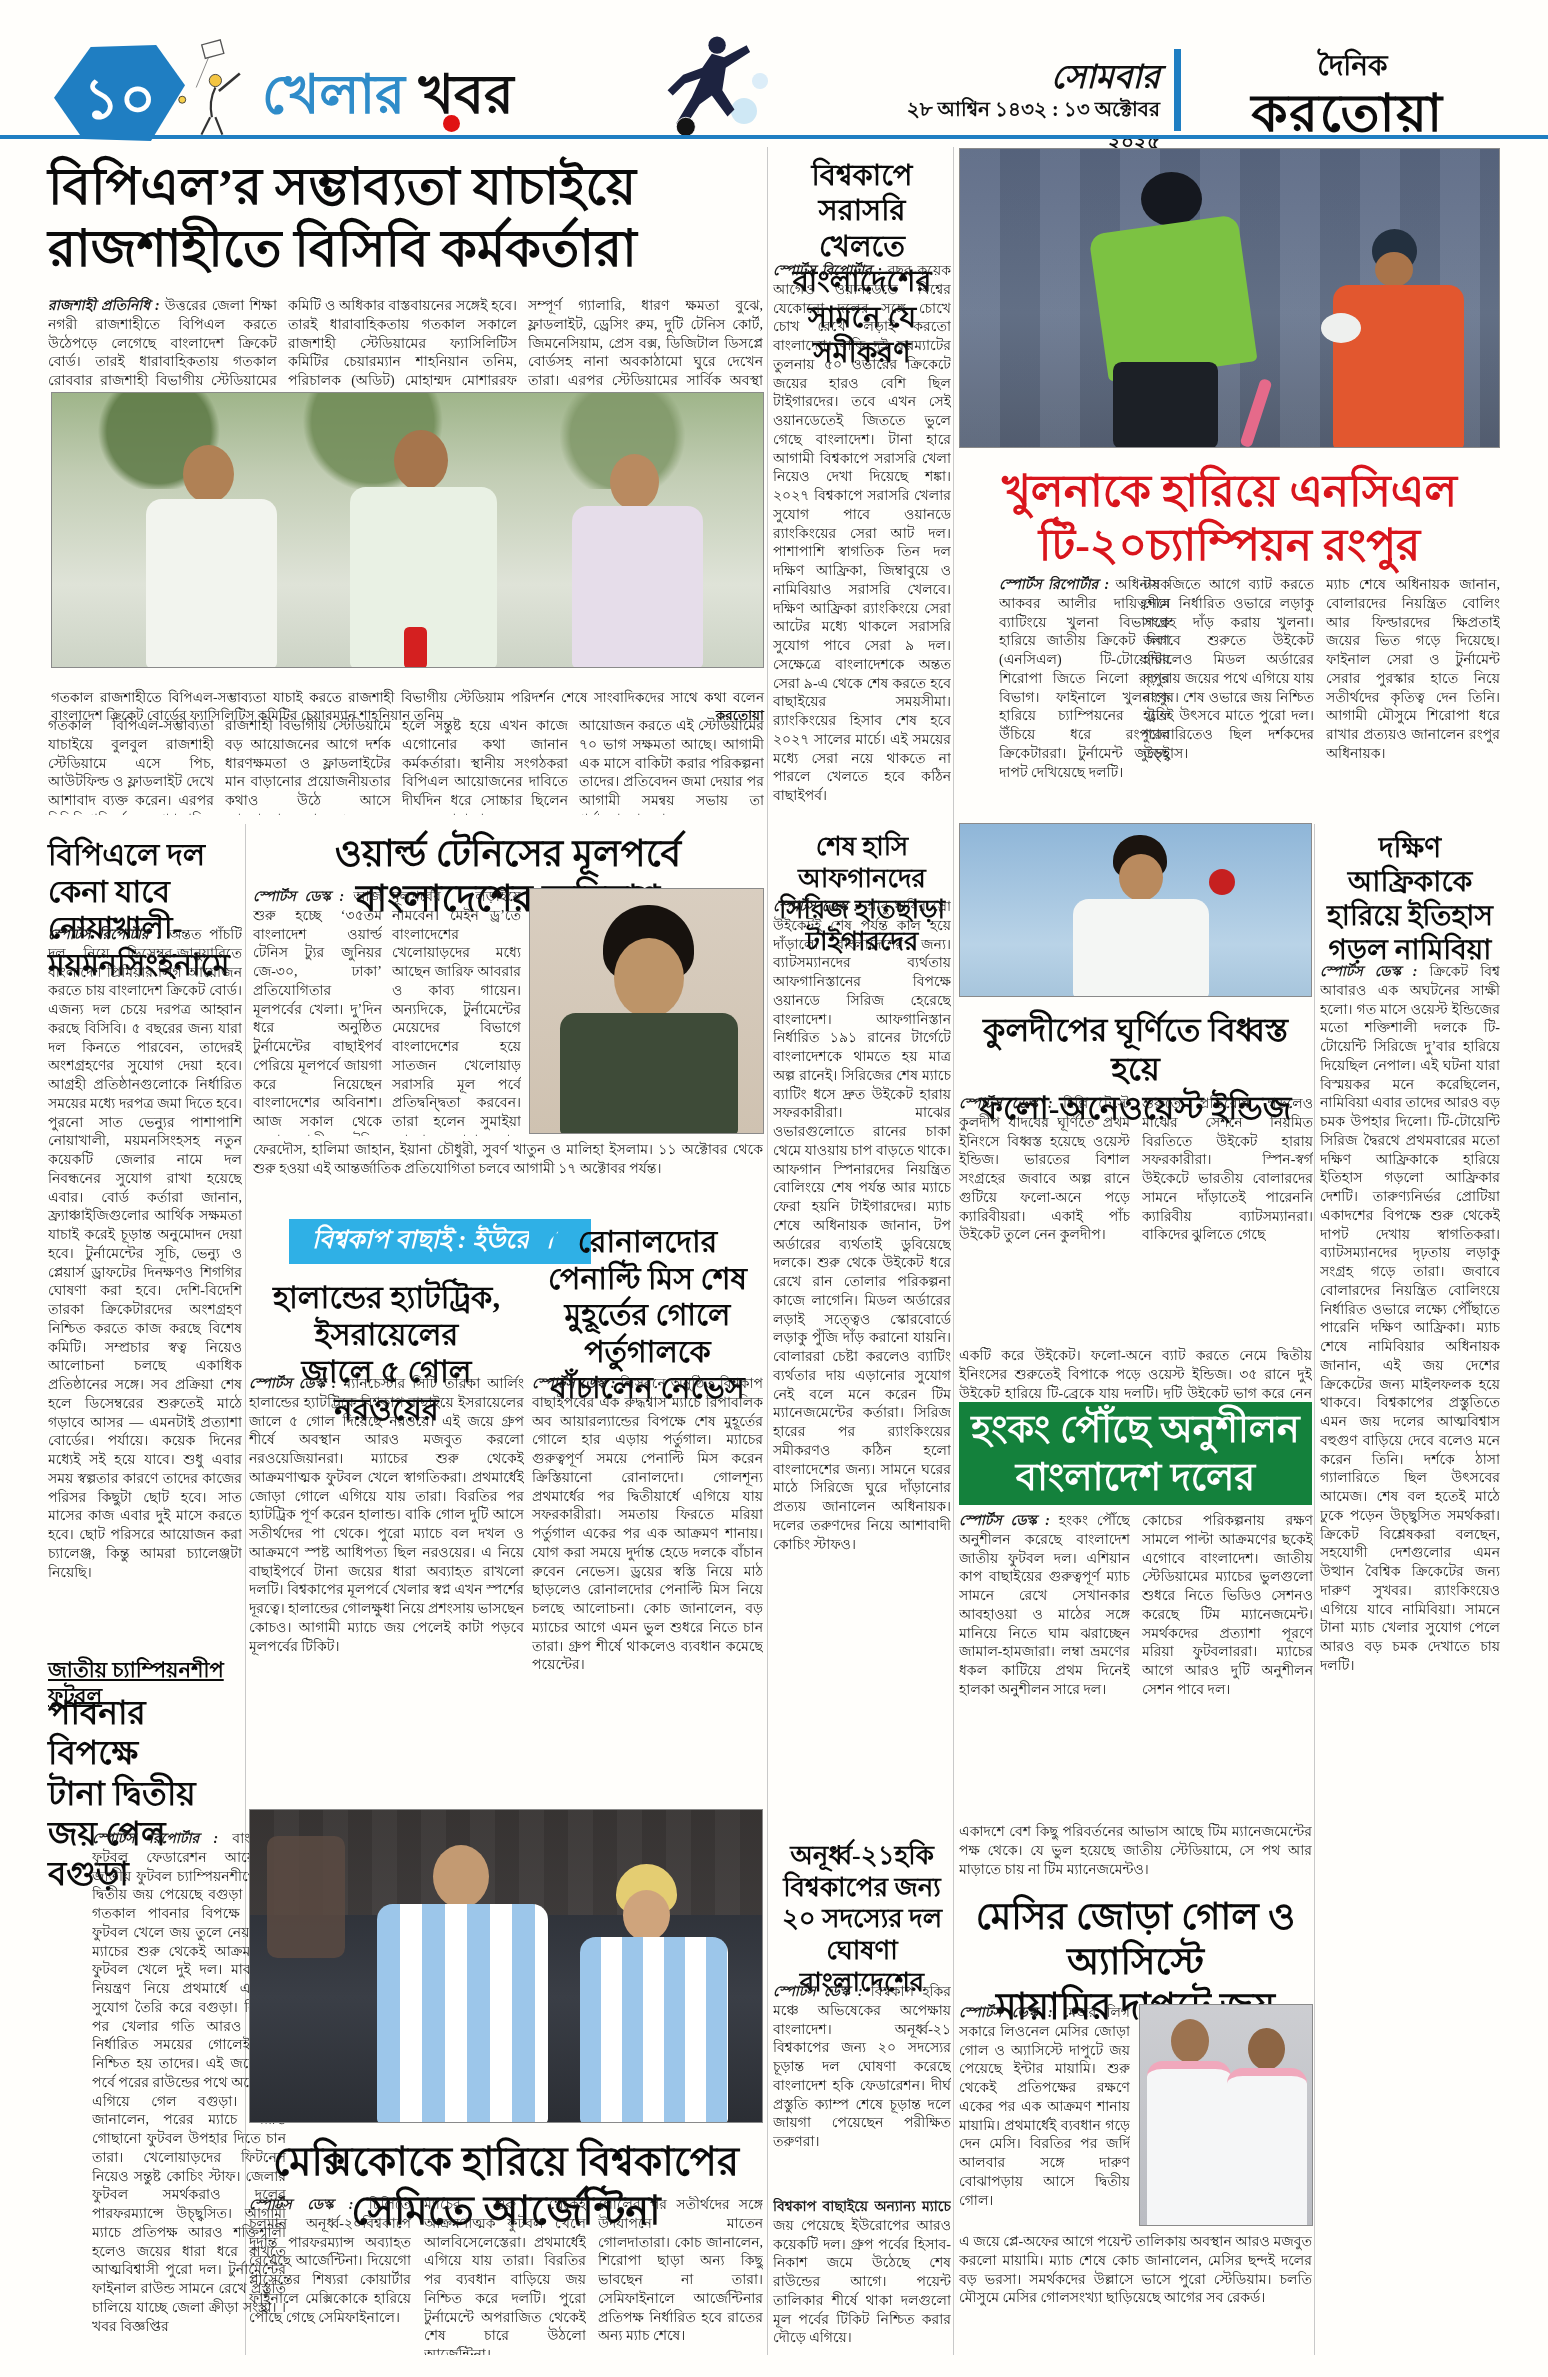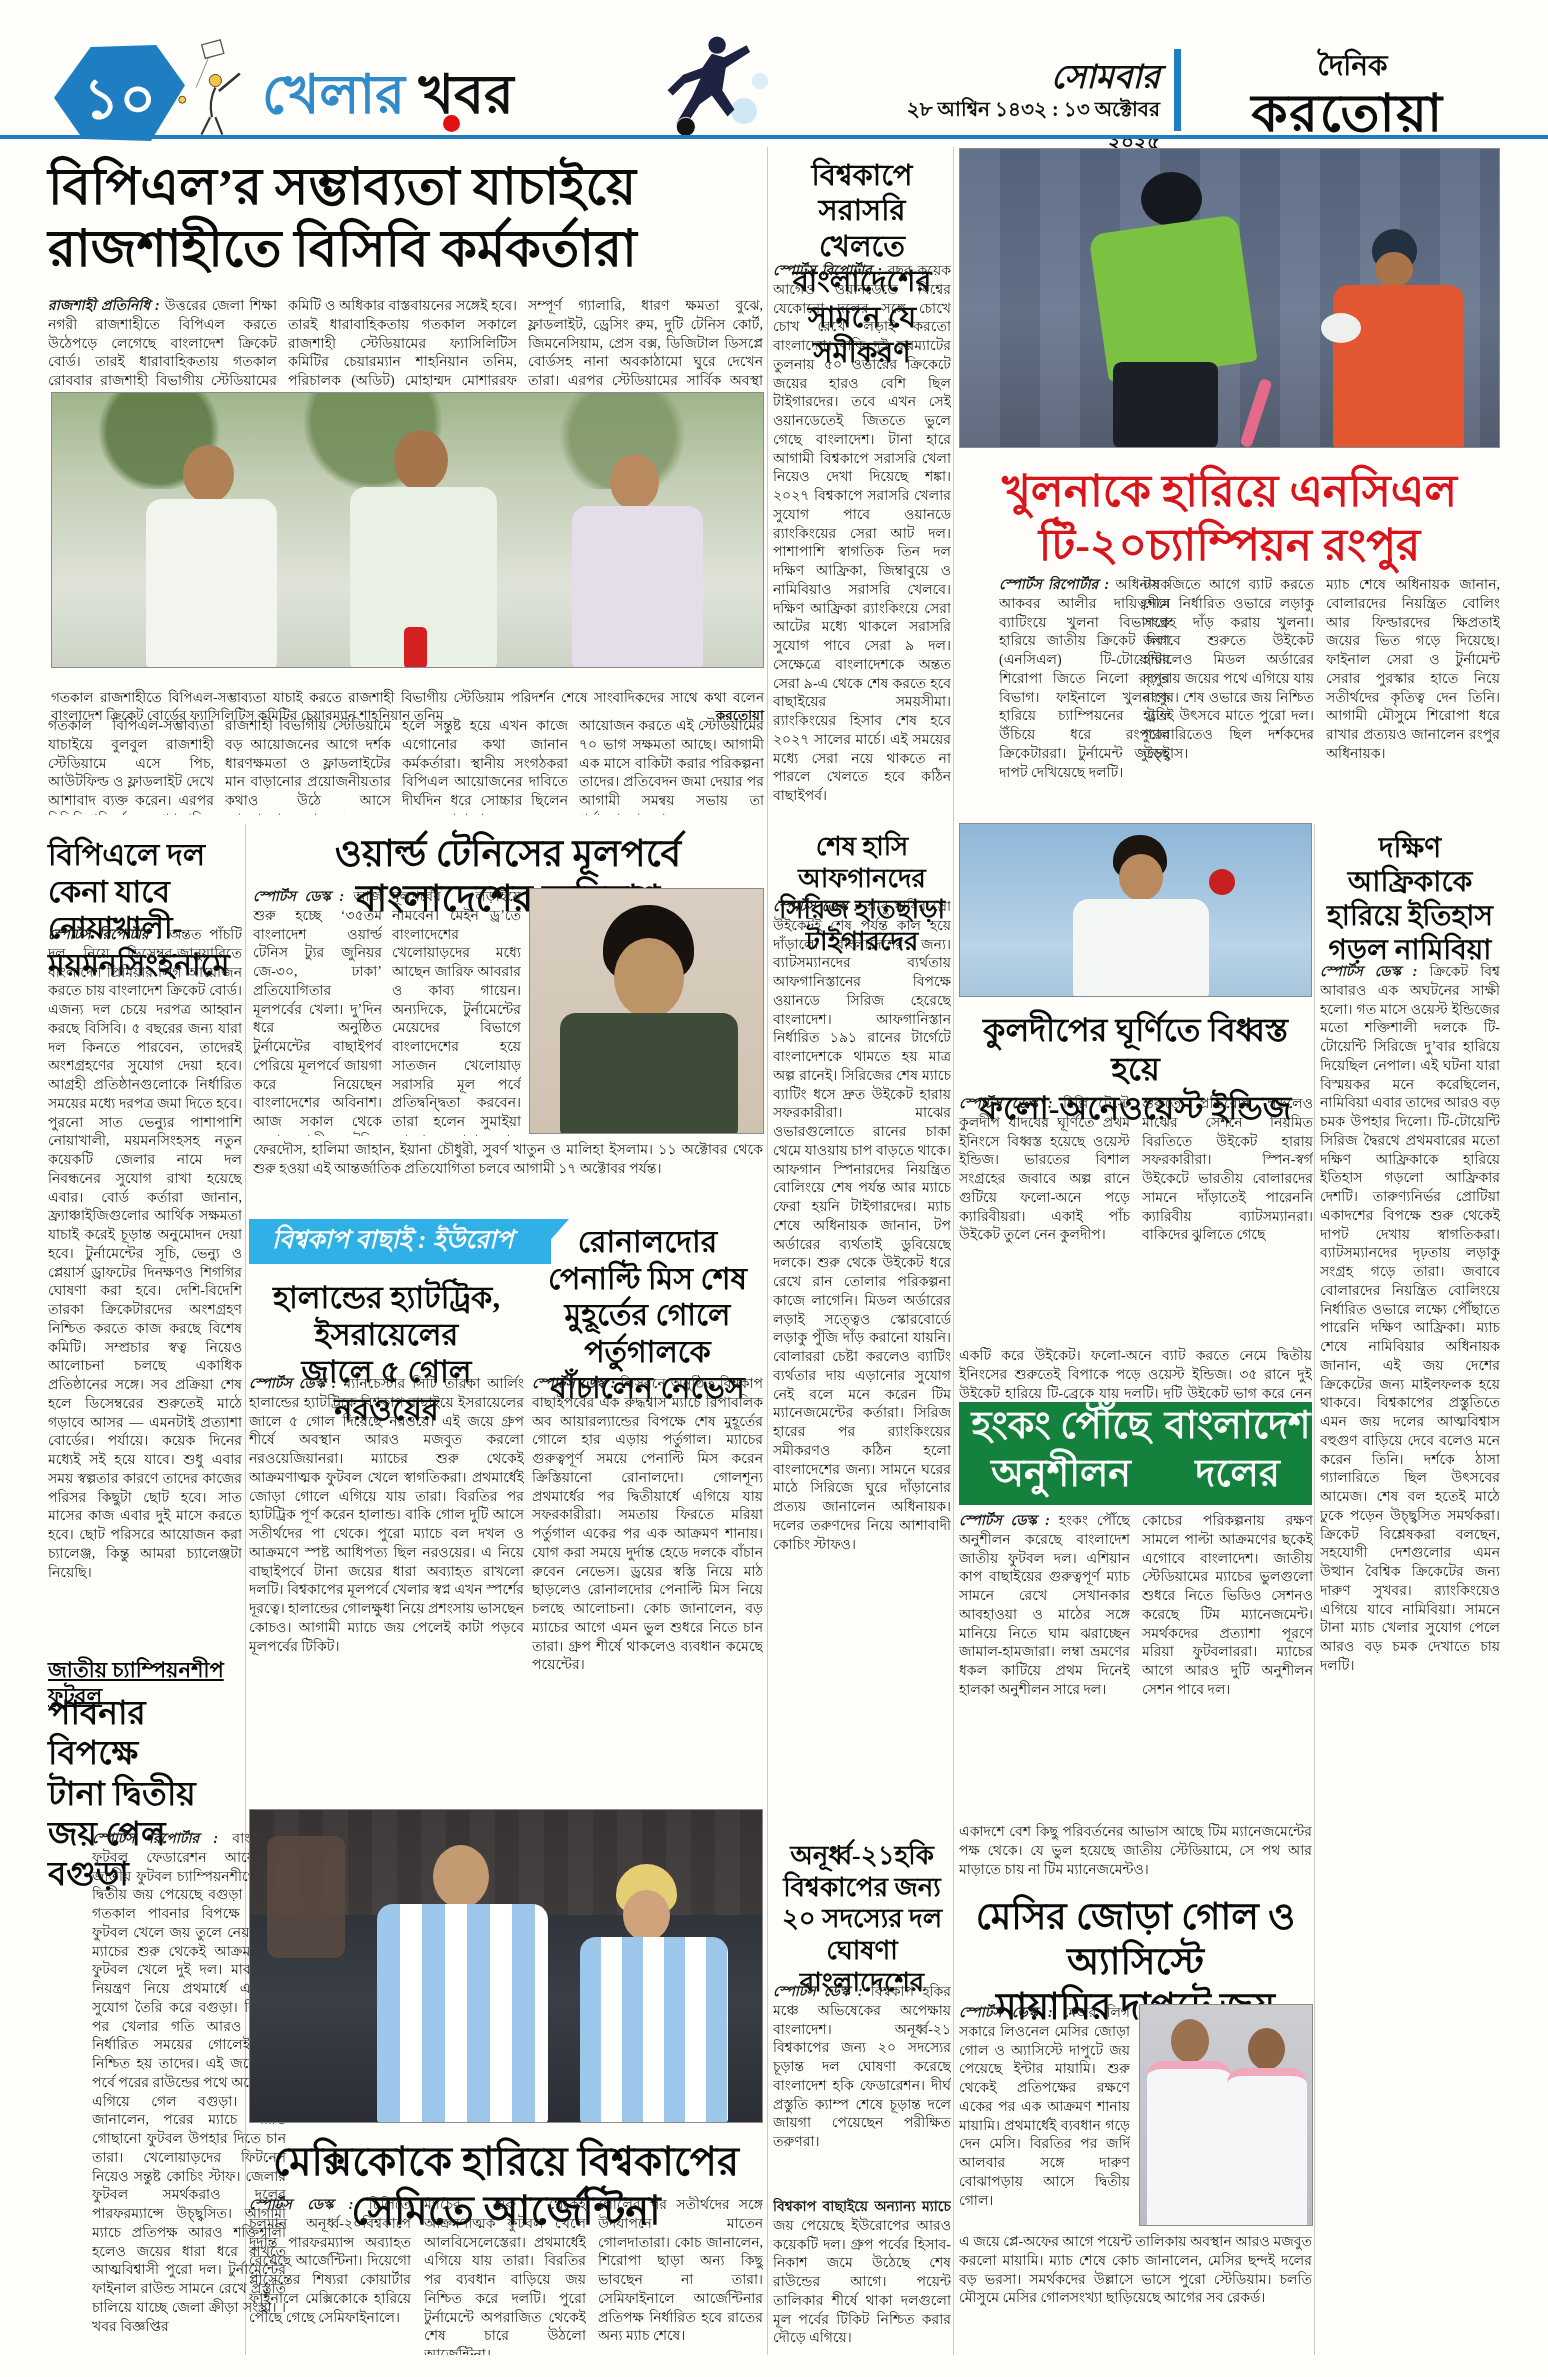--- a/index.html
+++ b/index.html
@@ -9,23 +9,23 @@
   .txt{font-size:14px;line-height:1.34;text-align:justify;overflow:hidden;color:#1b1b1b;}
   .txt b{font-style:italic;}
   .hl{font-weight:bold;color:#0b0b0b;line-height:1.22;margin-top:8px;}
   .ctr{text-align:center;}
   .rule-v{width:0.9px;background:#c9c9c9;}
   .photo{overflow:hidden;border:0.9px solid #8a8a8a;box-sizing:border-box;}
   .fig-head{position:absolute;border-radius:50%;}
   .fig-torso{position:absolute;border-radius:15.7px 15.7px 5.2px 5.2px;}
   .cap{font-size:13.5px;line-height:1.3;color:#111;text-align:justify;}
   .kicker{background:#2fb0e6;color:#fff;font-weight:bold;font-style:italic;
-          display:flex;align-items:center;padding-left:23px;font-size:25px;}
+          display:flex;align-items:center;padding-left:23px;font-size:25px;margin-left:40px;}
   .greenbox{background:#14813c;color:#fff;font-weight:bold;text-align:center;
-            display:flex;flex-direction:row;justify-content:center;font-size:38px;line-height:1.25;}
+            display:flex;flex-direction:column;justify-content:center;font-size:38px;line-height:1.25;}
 </style>
 </head>
 <body>
 
 <div id="page">
 
   <div class="abs" style="left:0;top:0;width:1548px;height:140px;">
     <div class="abs" style="left:54px;top:45px;width:131px;height:96px;background:#1f7ec2;
                 clip-path:polygon(28% 2%,78% 0%,100% 42%,74% 100%,22% 98%,0% 55%);"></div>
     <div class="abs" style="left:54px;top:56px;width:131px;height:78px;color:#fff;font-size:56px;font-weight:bold;text-align:center;">১০</div>

